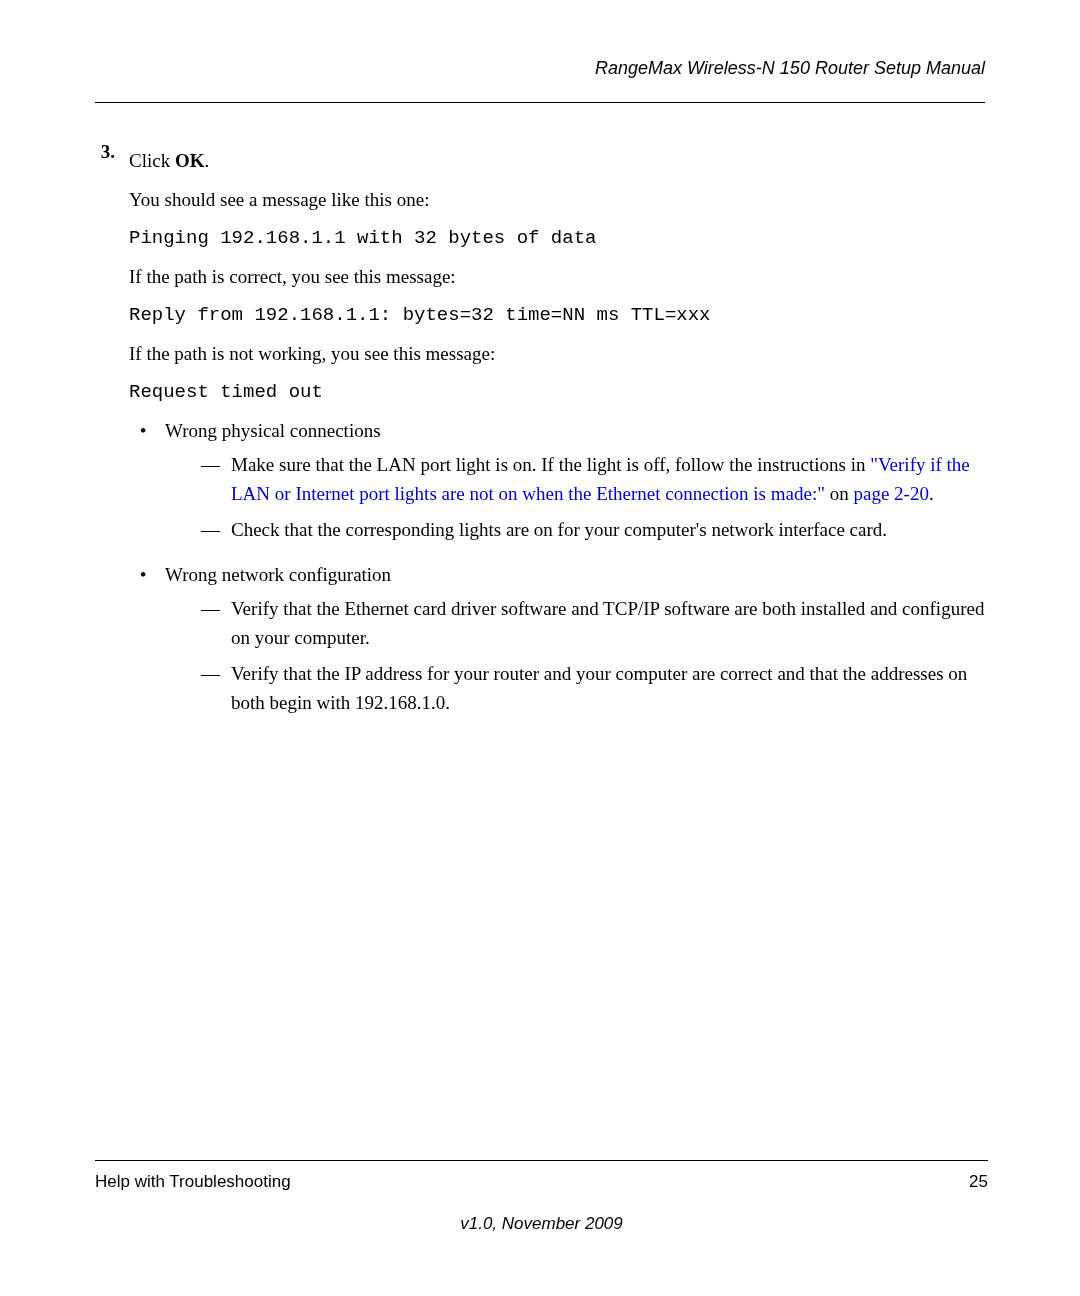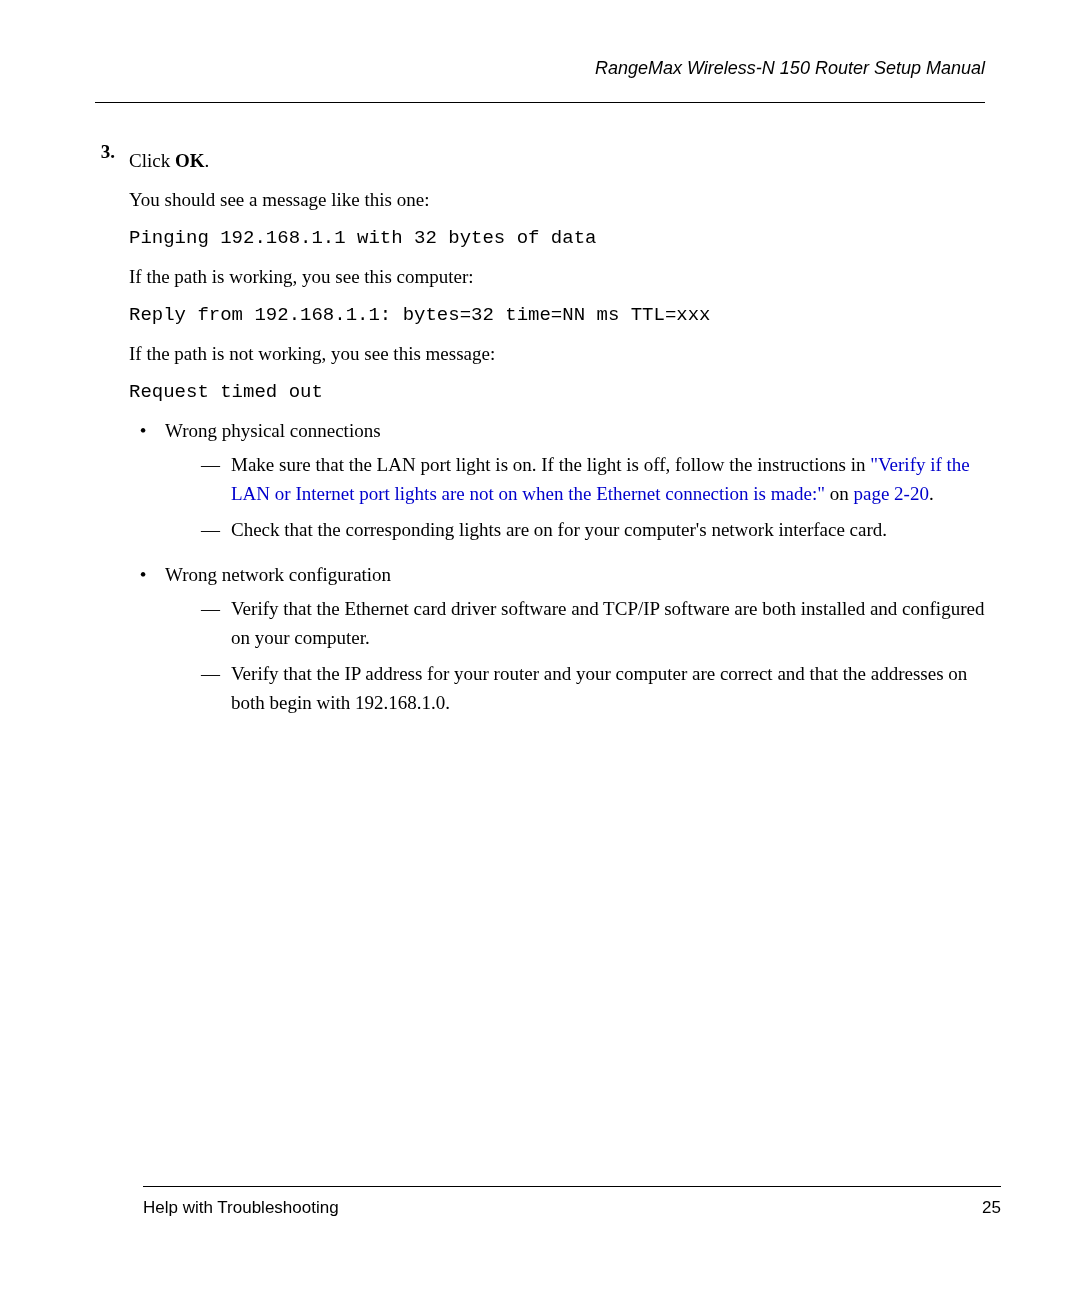--- a/index.html
+++ b/index.html
@@ -90,22 +90,21 @@
       color: #0000cc;
       text-decoration: none;
     }
     .bold {
       font-weight: bold;
     }
     .footer {
       position: absolute;
       bottom: 60px;
       left: 95px;
-      right: 79px;
-      margin-left: 48px;
+      right: 92px;
     }
     .footer-rule {
       border-top: 1.5px solid #000;
       margin-bottom: 8px;
     }
     .footer-row {
       display: flex;
       justify-content: space-between;
       font-family: Arial, Helvetica, sans-serif;
       font-size: 17px;
@@ -130,21 +129,21 @@
   <div class="step">
     <div class="step-num">3.</div>
     <div class="step-body">
       <span>Click </span><span class="bold">OK</span><span>.</span>
     </div>
   </div>
 
   <div class="indent-body">
     <div class="para">You should see a message like this one:</div>
     <div class="mono">Pinging 192.168.1.1 with 32 bytes of data</div>
-    <div class="para">If the path is working, you see this computer:</div>
+    <div class="para">If the path is correct, you see this message:</div>
     <div class="mono">Reply from 192.168.1.1: bytes=32 time=NN ms TTL=xxx</div>
     <div class="para">If the path is not working, you see this message:</div>
     <div class="mono">Request timed out</div>
 
     <ul class="bullet-list">
       <li class="bullet-item">
         <div class="bullet-marker">•</div>
         <div class="bullet-body">
           <span>Wrong physical connections</span>
           <ul class="dash-list">
@@ -180,13 +179,14 @@
     </ul>
   </div>
 </div>
 
 <div class="footer">
   <div class="footer-rule"></div>
   <div class="footer-row">
     <span>Help with Troubleshooting</span>
     <span>25</span>
   </div>
+  <div class="footer-version">v1.0, November 2009</div>
 </div>
 
 </body></html>

